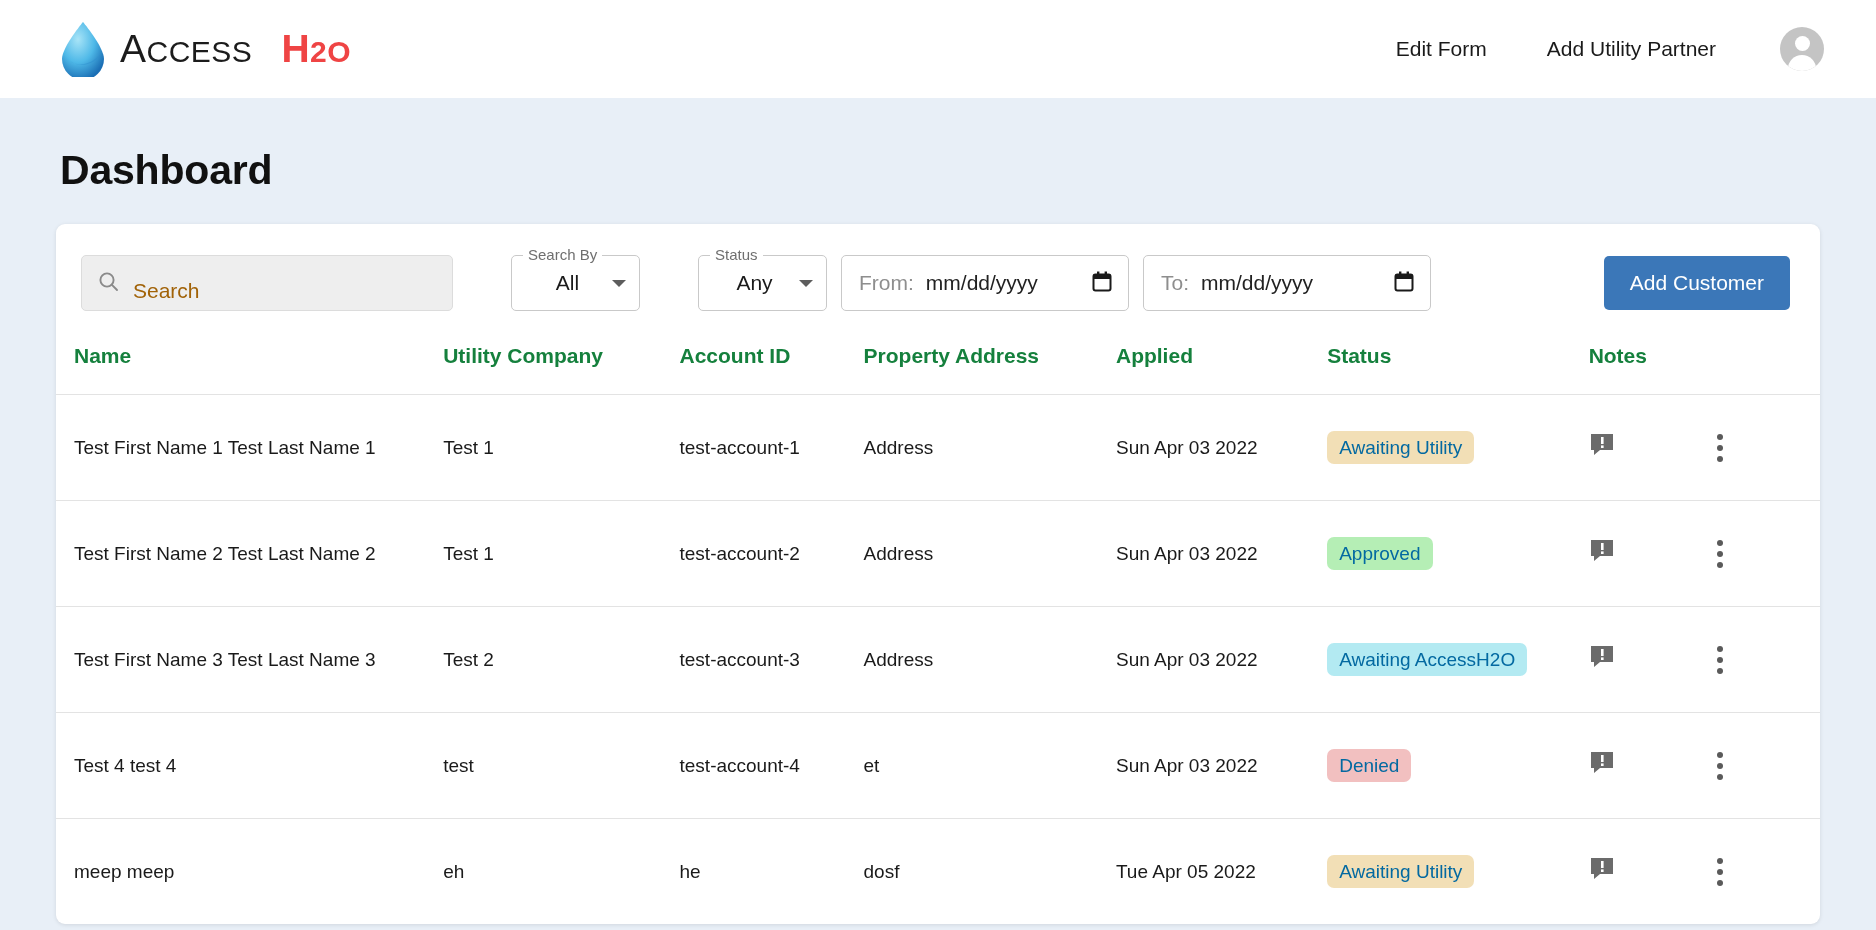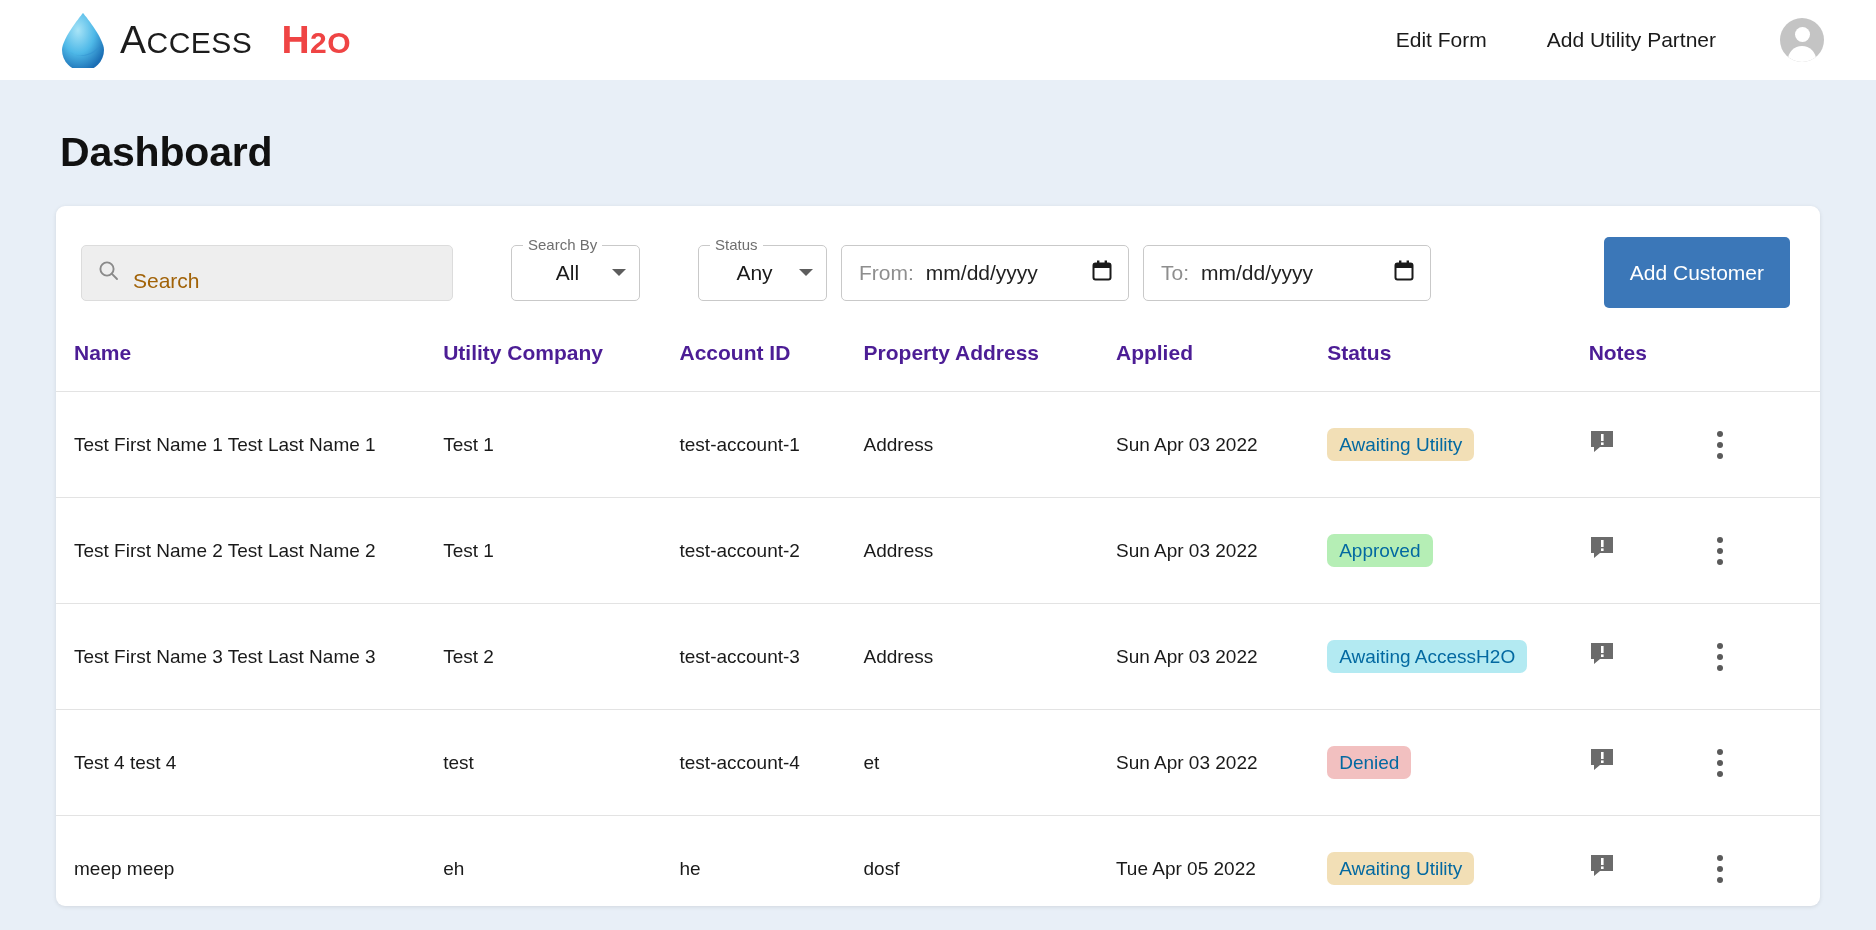--- a/index.html
+++ b/index.html
@@ -5,21 +5,21 @@
   * { box-sizing: border-box; margin: 0; padding: 0; }
   html, body {
     width: 1876px; height: 930px;
     font-family: "Liberation Sans", sans-serif;
     background: #e8eff7;
     overflow: hidden;
   }
 
   
   .topbar {
-    height: 80px;
+    height: 98px;
     background: #ffffff;
     display: flex;
     align-items: center;
     padding: 0 52px 0 60px;
   }
   .brand { display: flex; align-items: center; gap: 14px; }
   .droplet { width: 46px; height: 56px; position: relative; }
   .droplet svg { display: block; }
   .brand-text {
     font-size: 39px;
@@ -164,33 +164,33 @@
   }
 
   .add-btn {
     margin-left: auto;
     background: #3b77b8;
     color: #fff;
     font-size: 21px;
     border: none;
     border-radius: 5px;
     padding: 0 26px;
-    height: 71px;
+    height: 54px;
     cursor: pointer;
     font-family: "Liberation Sans", sans-serif;
     white-space: nowrap;
   }
 
   
   table { width: 100%; border-collapse: collapse; table-layout: fixed; }
   th {
     text-align: left;
     font-size: 21px;
     font-weight: bold;
-    color: #4c1d95;
+    color: #15803d;
     padding: 10px 0 26px 0;
   }
   td {
     font-size: 19px;
     color: #1a1a1a;
     padding: 36px 0;
     border-top: 1px solid #e3e3e3;
     vertical-align: middle;
   }
   th.c-name, td.c-name   { width: 385px; padding-left: 18px; }

